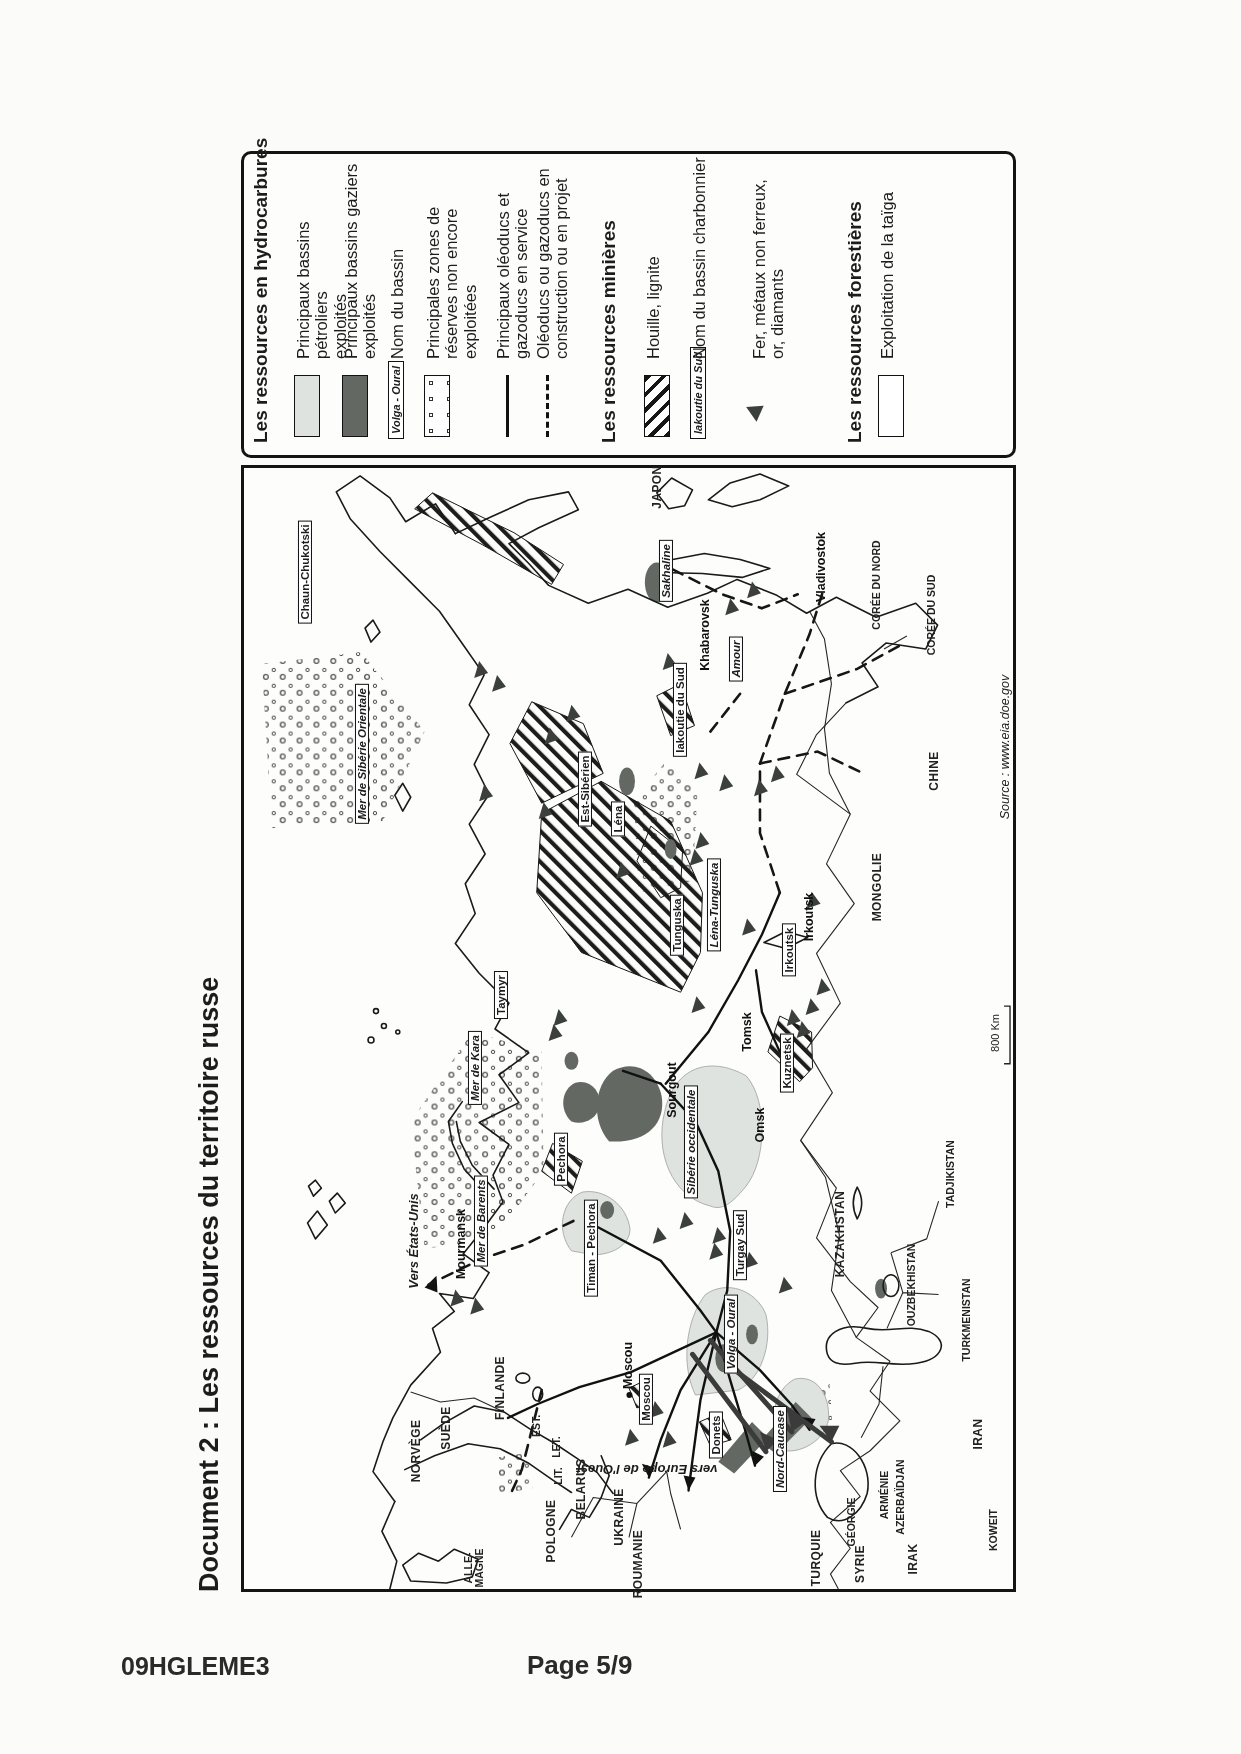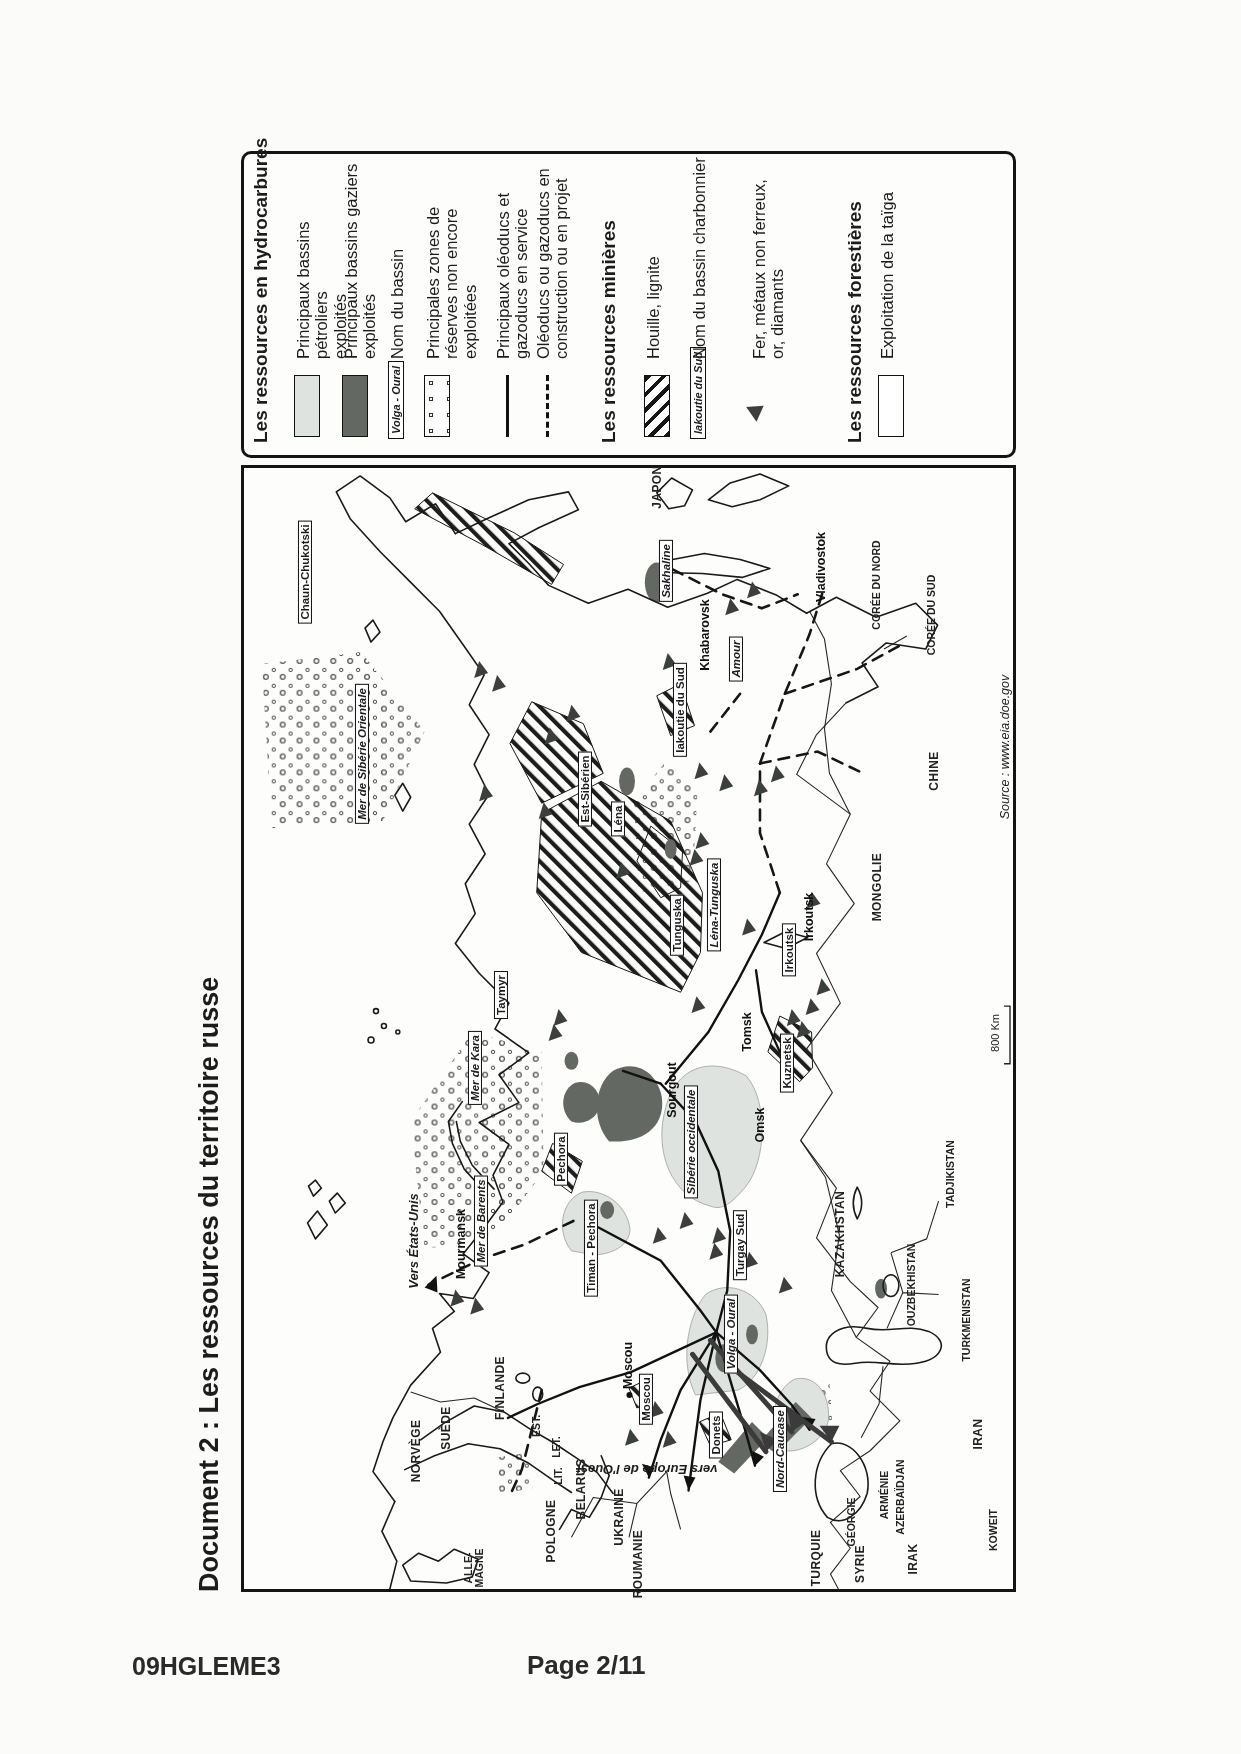--- a/index.html
+++ b/index.html
@@ -32,21 +32,21 @@
   .leg-sw.dots{background-image:radial-gradient(circle 2.5px at 5px 6px,#fff 1.4px,#333 1.5px 2.4px,#fff 2.5px),radial-gradient(circle 2px at 13px 14px,#fff 1px,#333 1.1px 1.9px,#fff 2px);background-size:16px 18px;}
   .leg-sw.hatch{background:repeating-linear-gradient(45deg,#161616 0 4px,#ffffff 4px 11px);}
   .leg-line{position:absolute;left:18px;width:62px;border-top:3.5px solid #111;}
   .leg-line.dashed{border-top-style:dashed;}
   .leg-namebox{position:absolute;left:16px;border:1.3px solid #111;background:#fff;font-size:11px;font-weight:bold;font-style:italic;padding:1px 4px;white-space:nowrap;}
   .leg-tri{position:absolute;left:36px;width:0;height:0;border-left:9px solid transparent;border-right:9px solid transparent;border-top:15px solid #3c403c;transform:rotate(-35deg);}
   .leg-txt{position:absolute;left:96px;width:205px;font-size:16.5px;line-height:1.12;white-space:pre-line;}
   
   .vtitle{position:absolute;left:194px;top:1592px;width:660px;height:40px;transform:rotate(-90deg);transform-origin:0 0;
           font-size:27px;font-weight:bold;white-space:nowrap;}
-  .footer-left{position:absolute;left:132px;top:1652px;font-size:25px;font-weight:bold;color:#2a2a2a;}
+  .footer-left{position:absolute;left:121px;top:1652px;font-size:25px;font-weight:bold;color:#2a2a2a;}
   .footer-right{position:absolute;left:527px;top:1650px;font-size:26px;font-weight:bold;color:#2a2a2a;}
 </style>
 </head>
 <body>
 
 <div class="page">
 
   <div class="vtitle">Document 2 : Les ressources du territoire russe</div>
 
   <div class="fig">
@@ -347,14 +347,14 @@
           <div class="leg-head" style="top: 600px;">Les ressources forestières</div>
           <div class="leg-item" style="top: 634px;">
             <div class="leg-sw"></div>
             <div class="leg-txt">Exploitation de la taïga</div>
           </div>
         </div>
     </div>
   </div>
 
   <div class="footer-left">09HGLEME3</div>
-  <div class="footer-right">Page 2/11</div>
+  <div class="footer-right">Page 5/9</div>
 </div>
 
 </body></html>

